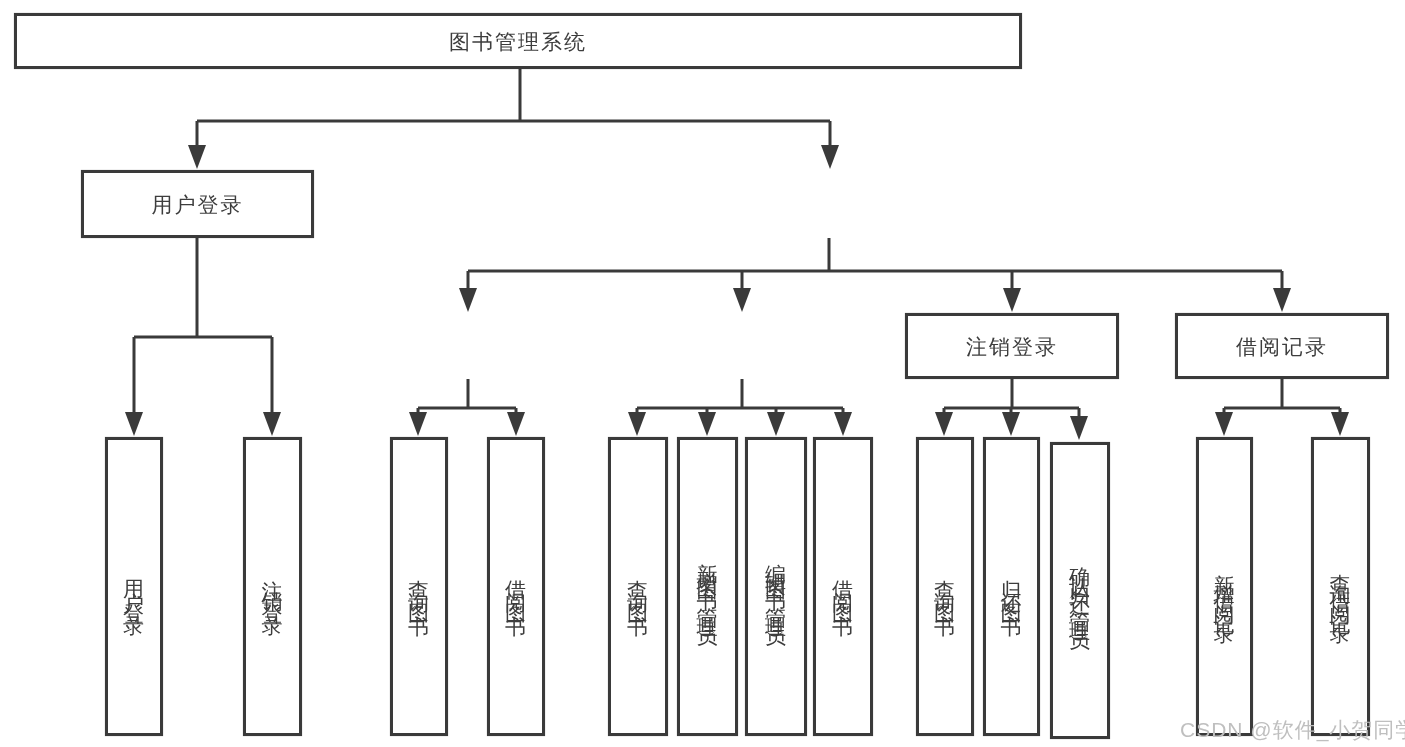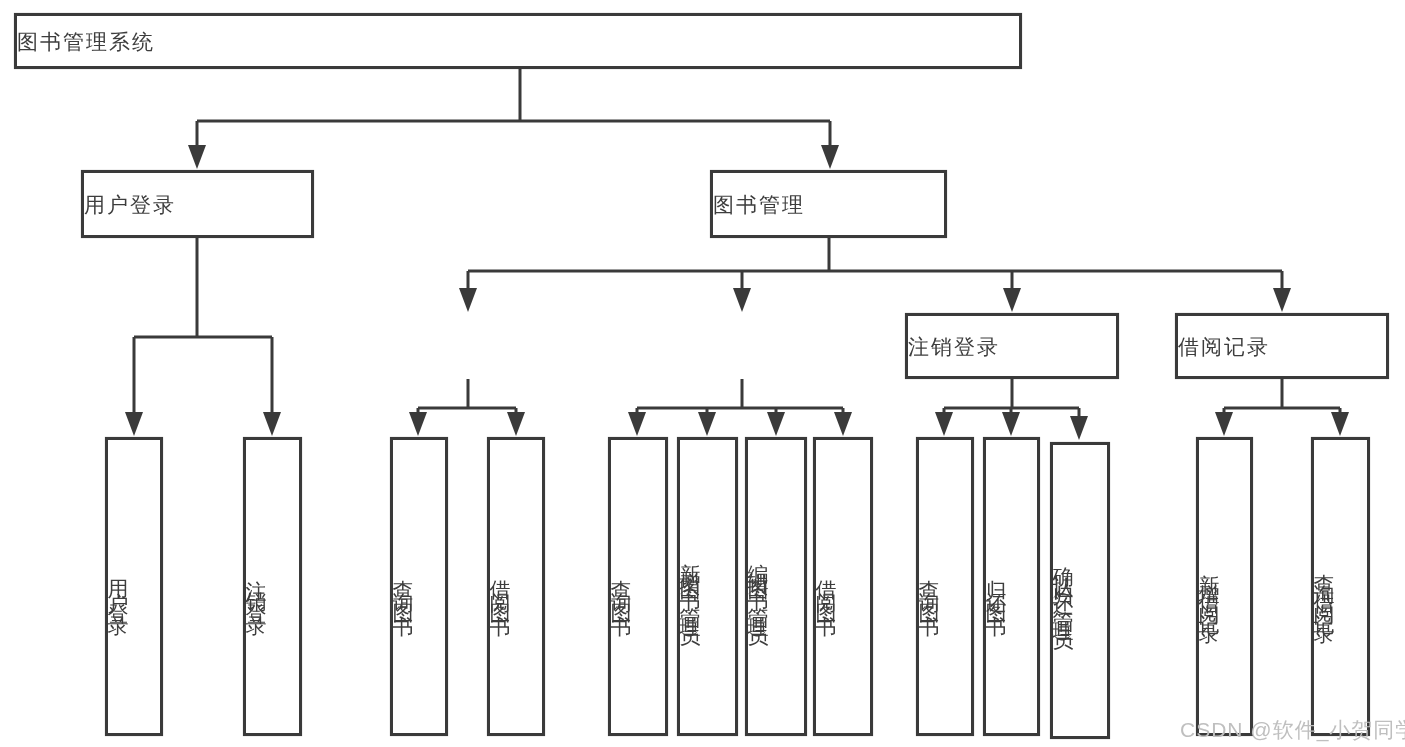--- a/index.html
+++ b/index.html
@@ -18,21 +18,21 @@
     font-family:"Liberation Sans","DejaVu Sans",sans-serif;
     color:var(--text);
   }
   .wires{position:absolute;left:0;top:0;z-index:1;color:var(--line);}
   .box{
     position:absolute;
     box-sizing:border-box;
     border:3px solid var(--line);
     background:var(--box-bg);
     box-shadow:0 0 1px rgba(0,0,0,.35);
-    display:flex;align-items:center;justify-content:flex-start;
+    display:flex;align-items:center;justify-content:center;
     z-index:2;
   }
   .lbl{
     font-size:21px;
     line-height:1;
     letter-spacing:2px;
     color:var(--text);
     white-space:nowrap;
   }
   .vtext{
@@ -98,23 +98,20 @@
     </g>
   </svg>
 
   <div class="box hbox" style="left:14px;top:13px;width:1008px;height:56px">
     <span class="lbl">图书管理系统</span>
   </div>
 
   <div class="box hbox" style="left:81px;top:170px;width:233px;height:68px">
     <span class="lbl">用户登录</span>
   </div>
-  <div class="box hbox" style="left:710px;top:170px;width:237px;height:68px">
-    <span class="lbl">图书管理</span>
-  </div>
 
   <div class="box hbox" style="left:905px;top:313px;width:214px;height:66px">
     <span class="lbl">注销登录</span>
   </div>
   <div class="box hbox" style="left:1175px;top:313px;width:214px;height:66px">
     <span class="lbl">借阅记录</span>
   </div>
 
   <div class="box vbox" style="left:105px;top:437px;width:58px;height:299px">
     <span class="lbl vtext">用户登录</span>

